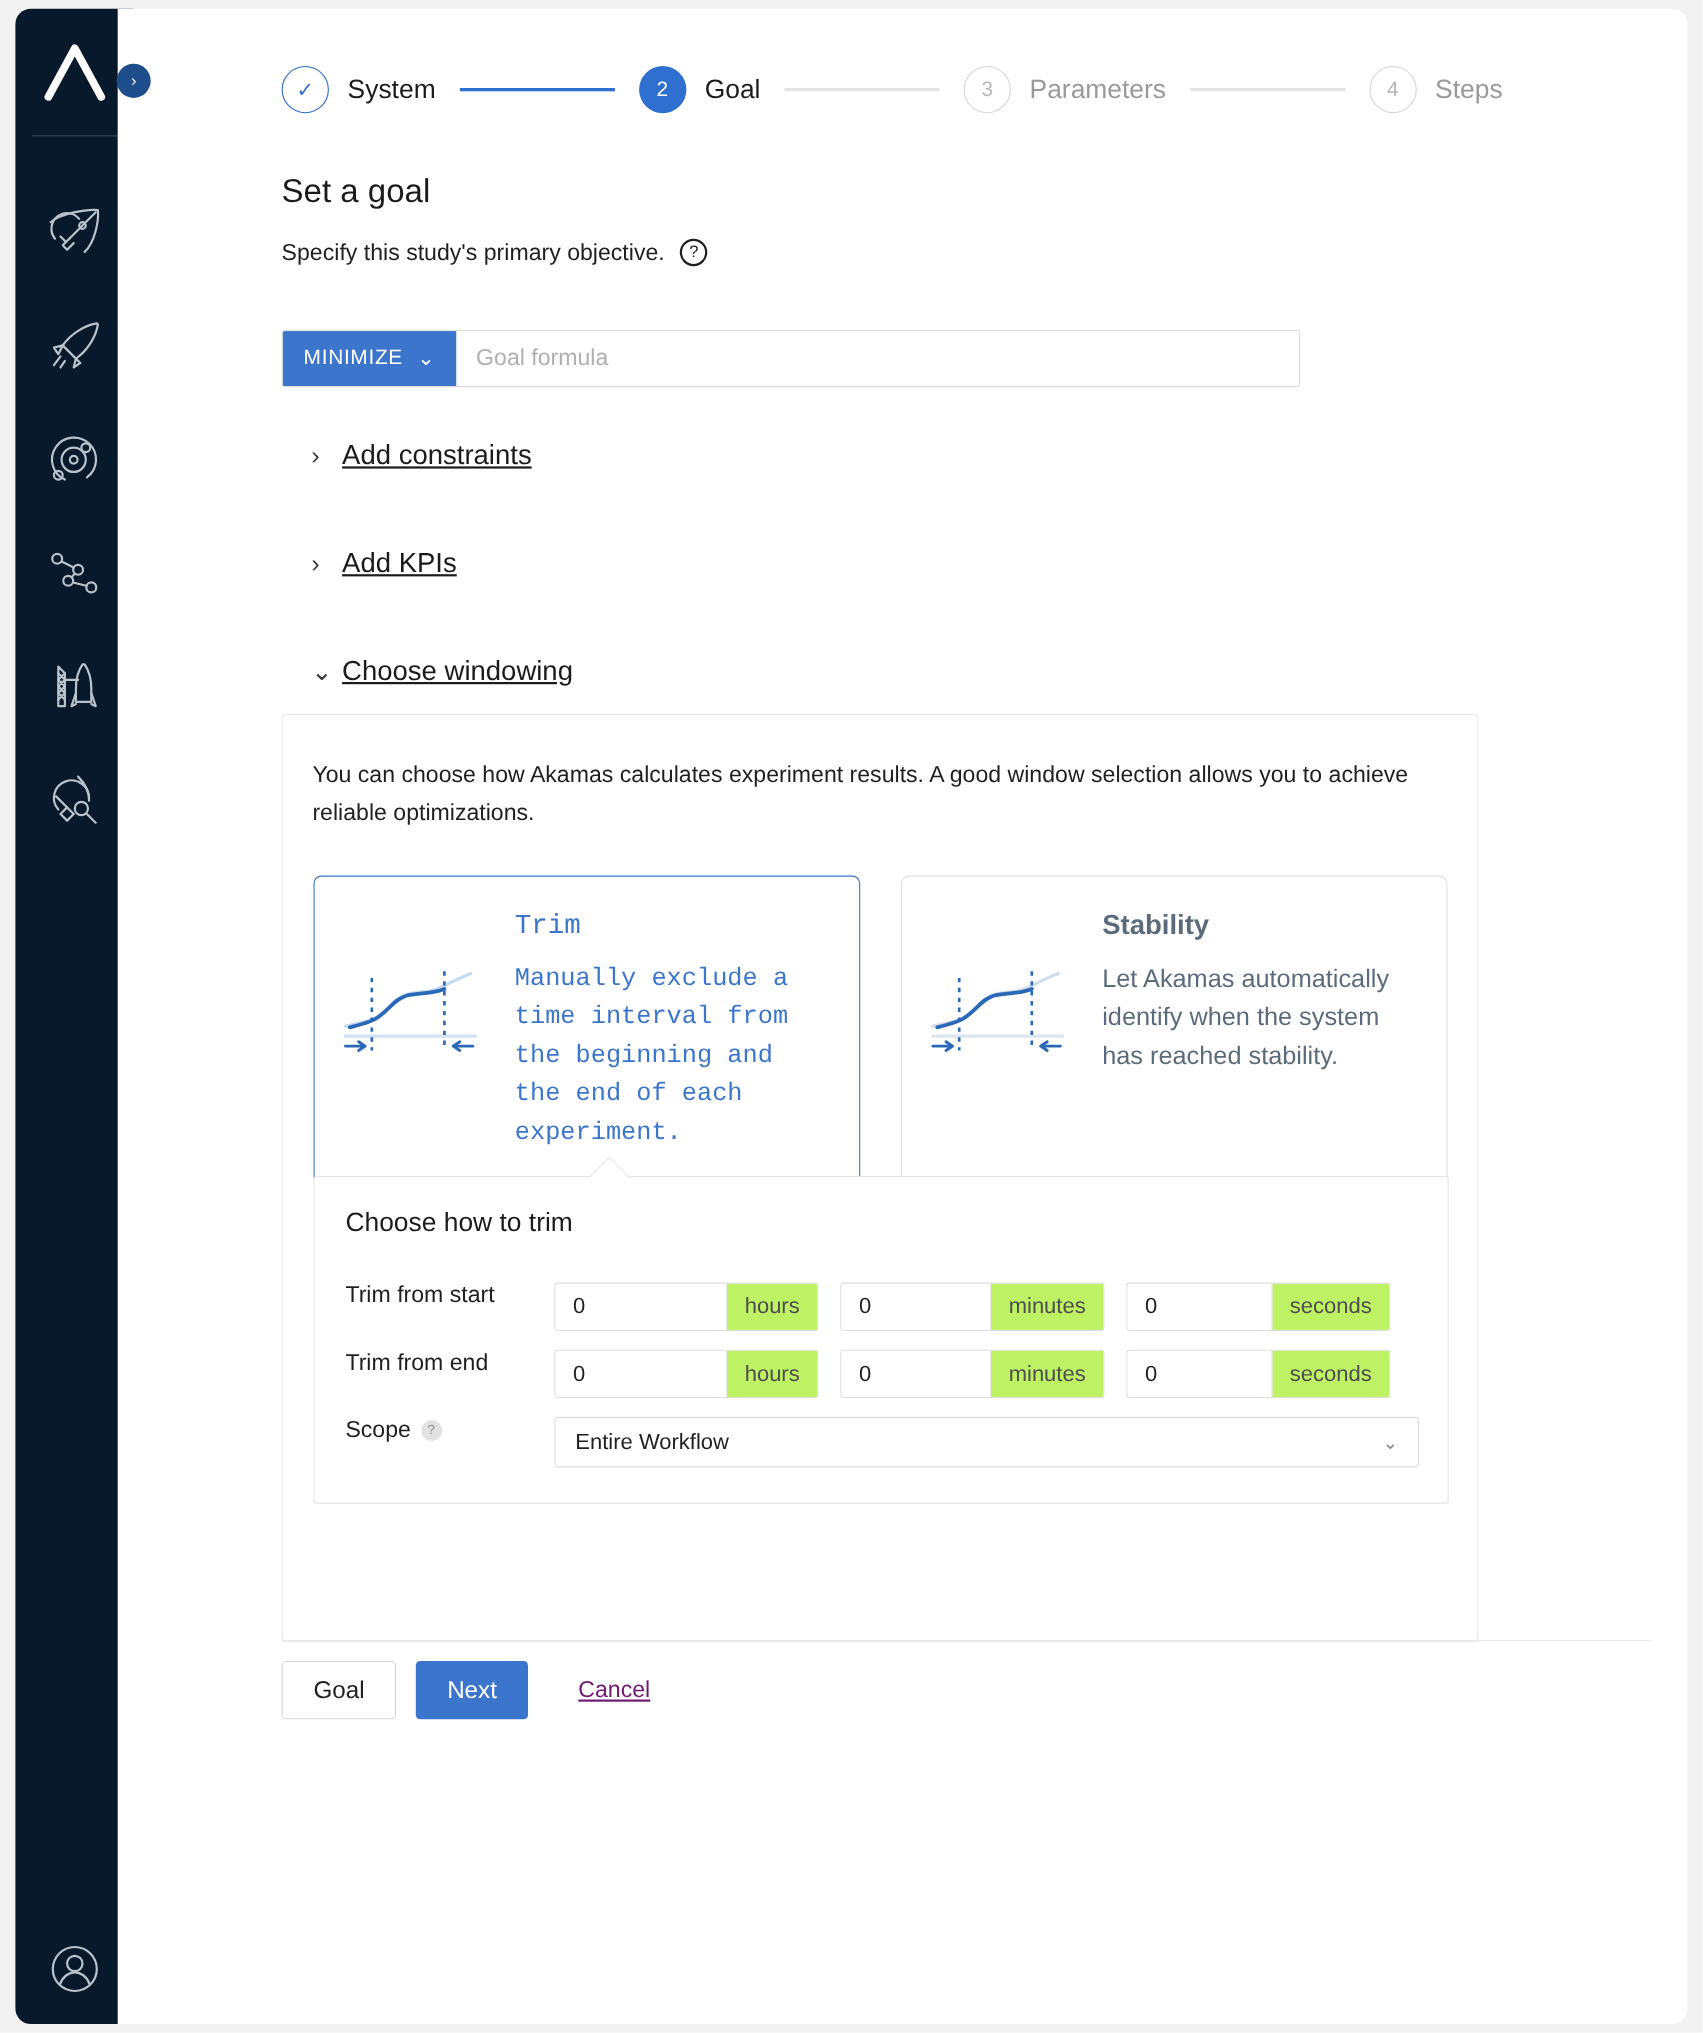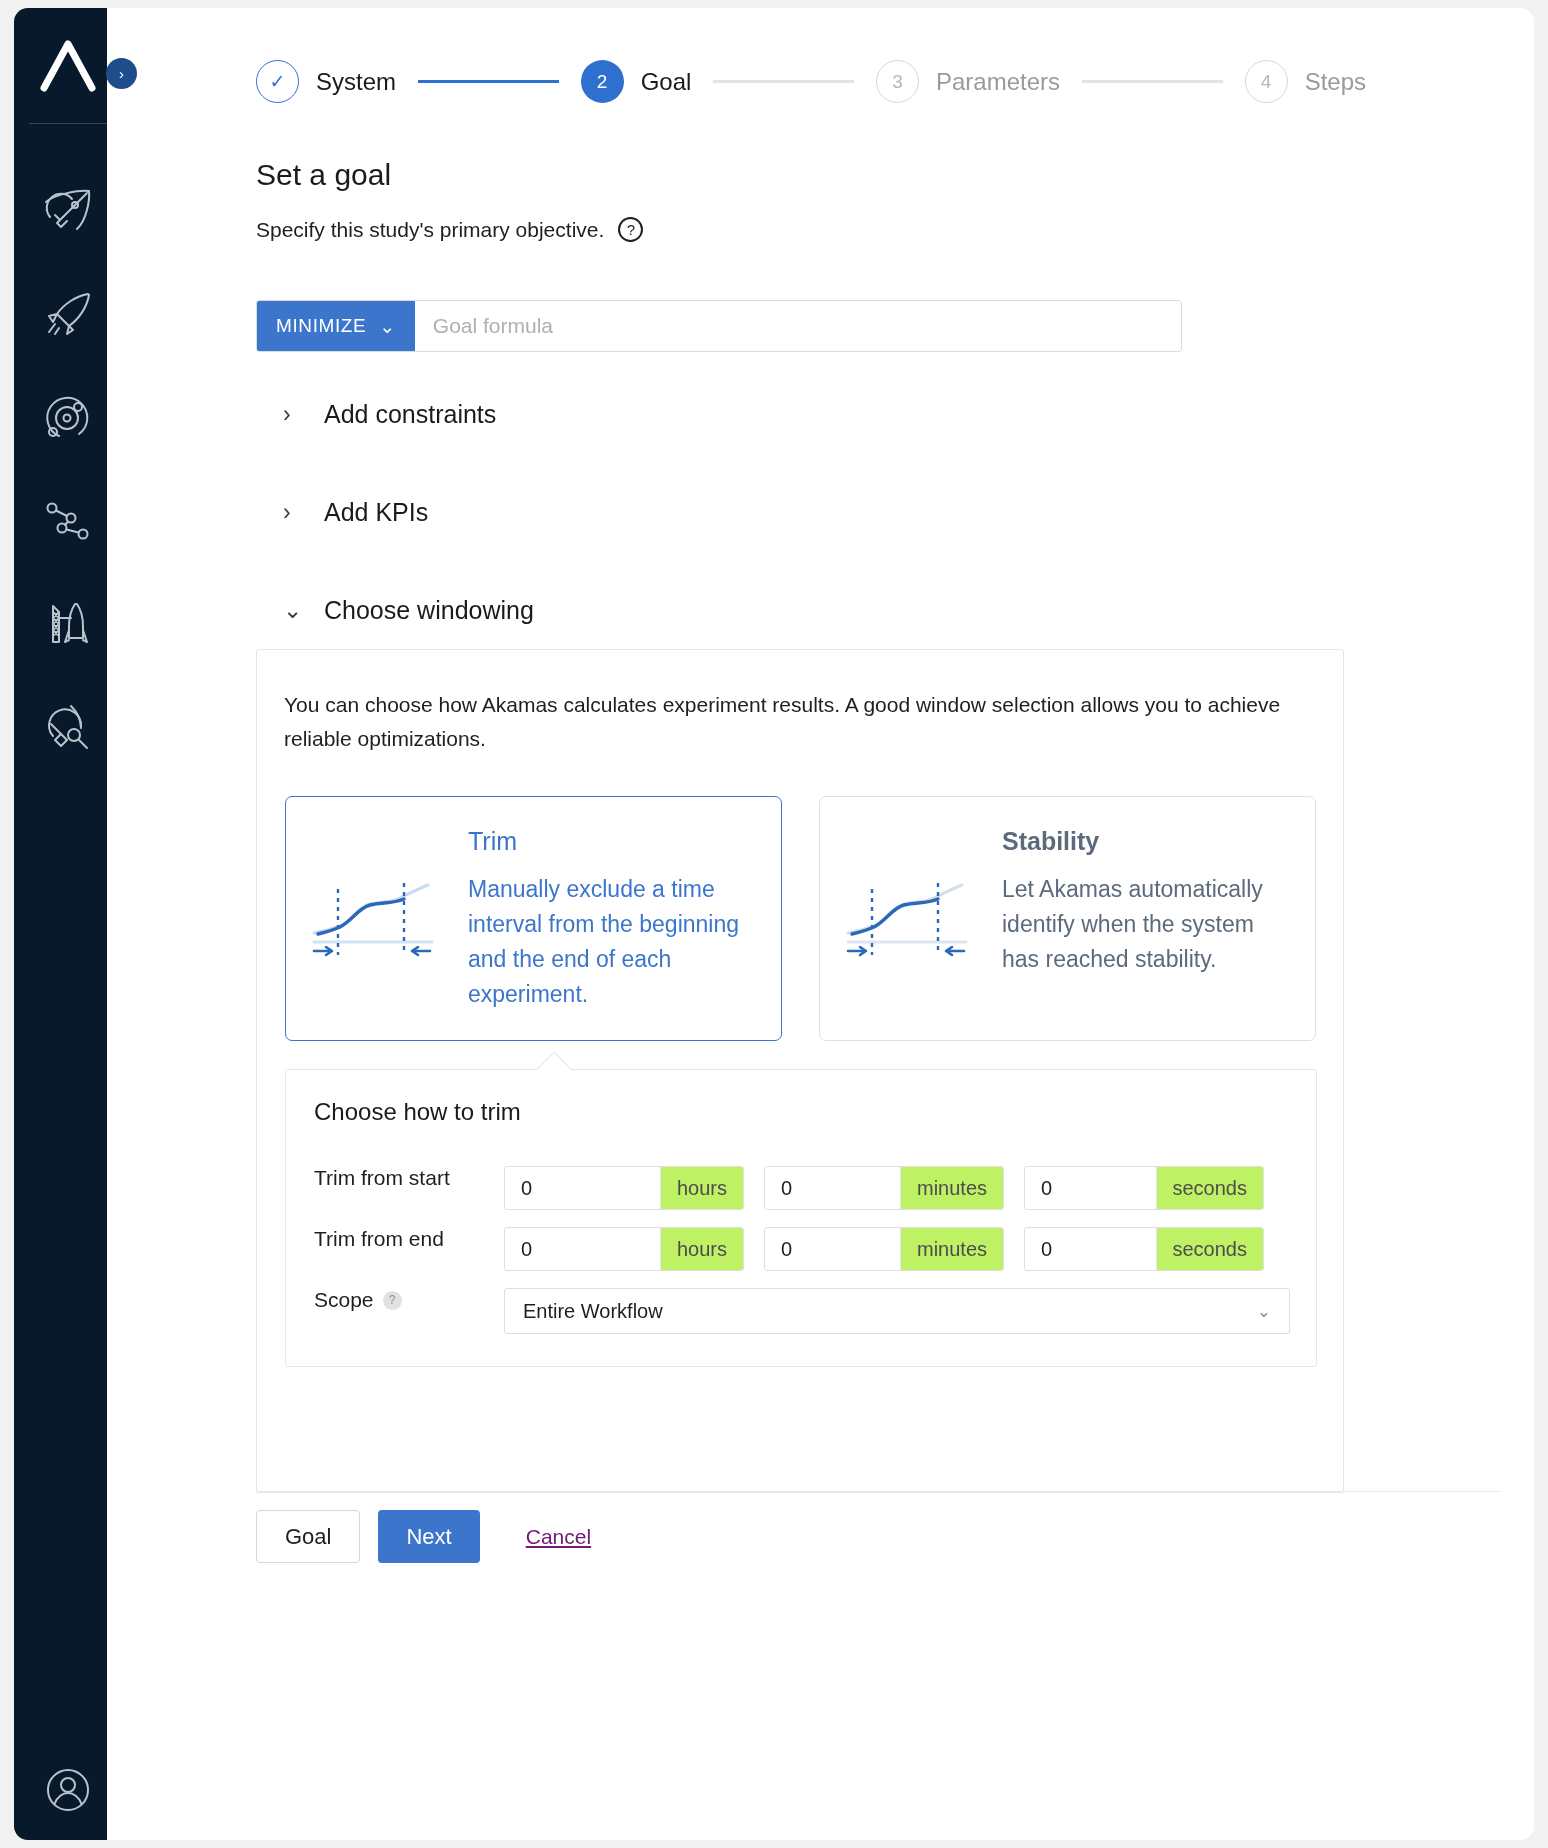--- a/index.html
+++ b/index.html
@@ -212,21 +212,22 @@
   .acc-caret {
     width: 26px;
     font-size: 23px;
     color: #3a3a3a;
     display: inline-block;
     text-align: left;
   }
   .acc-title {
     font-size: 25px;
     color: #1b1b1b;
-    margin-left: 15px;
+    margin-left: 2px;
+    text-decoration: underline;
   }
   #acc-constraints { top: 392px; }
   #acc-kpis { top: 490px; }
   #acc-windowing { top: 588px; }
 
   
   .win-panel {
     position: absolute;
     left: 149px; top: 641px;
     width: 1088px; height: 844px;
@@ -257,20 +258,21 @@
     border-radius: 7px;
     padding: 28px 26px 28px 22px;
     display: flex;
     align-items: flex-start;
     gap: 10px;
     cursor: pointer;
     background: #fff;
   }
   .mode-card.selected {
     border: 1.6px solid #3b76cc;
+    font-family: Liberation Mono, monospace;
   }
   .mode-graphic {
     flex: 0 0 auto;
     width: 150px;
     padding-top: 52px;
   }
   .mode-text { flex: 1; padding-top: 2px; }
   .mode-name {
     font-size: 25px;
     margin-bottom: 16px;

